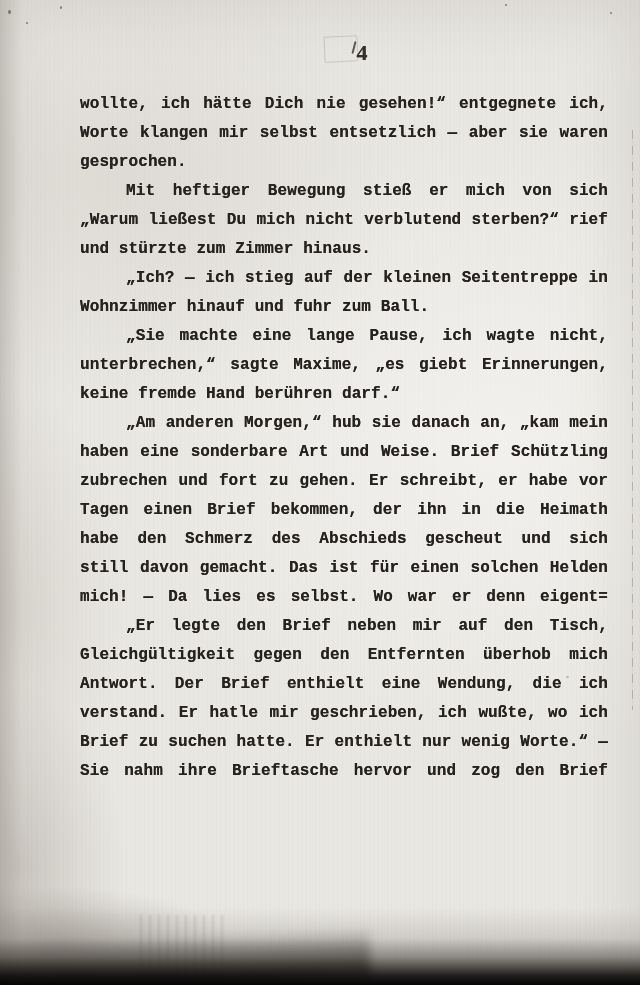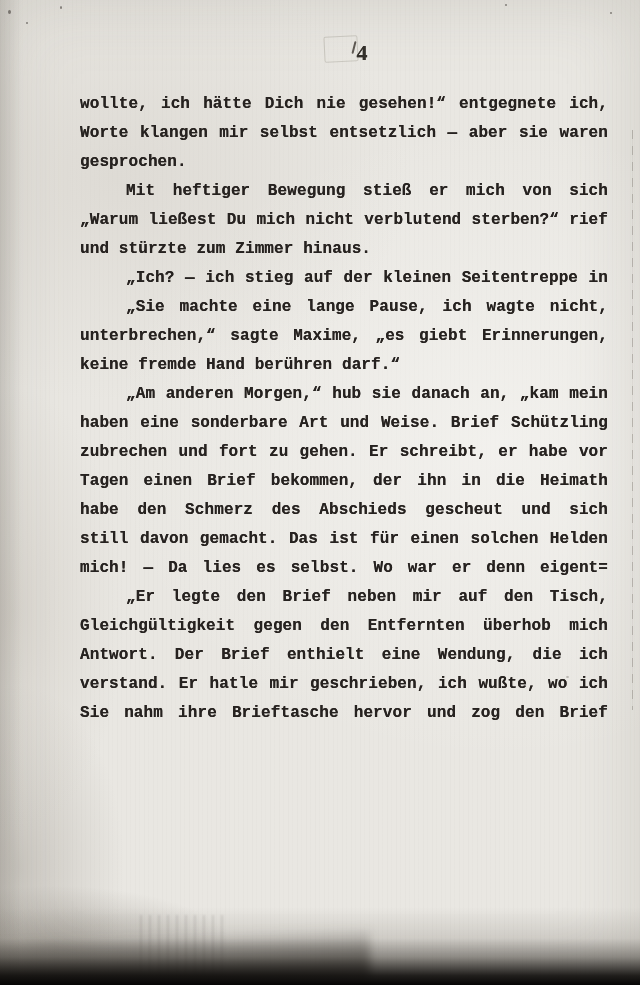--- a/index.html
+++ b/index.html
@@ -111,34 +111,36 @@
   <div class="page-number">4</div>
 
   <div class="text-block">
     <div class="line">wollte, ich hätte Dich nie gesehen!“ entgegnete ich, und die</div>
     <div class="line">Worte klangen mir selbst entsetzlich — aber sie waren aus=</div>
     <div class="line last">gesprochen.</div>
     <div class="line indent">Mit heftiger Bewegung stieß er mich von sich zurück.</div>
     <div class="line">„Warum ließest Du mich nicht verblutend sterben?“ rief er</div>
     <div class="line last">und stürzte zum Zimmer hinaus.</div>
     <div class="line indent">„Ich? — ich stieg auf der kleinen Seitentreppe in mein</div>
+    <div class="line last">Wohnzimmer hinauf und fuhr zum Ball.</div>
     <div class="line indent">„Sie machte eine lange Pause, ich wagte nicht, sie zu</div>
     <div class="line">unterbrechen,“ sagte Maxime, „es giebt Erinnerungen, die</div>
     <div class="line last">keine fremde Hand berühren darf.“</div>
     <div class="line indent">„Am anderen Morgen,“ hub sie danach an, „kam mein</div>
     <div class="line">haben eine sonderbare Art und Weise. Brief Schützling hat</div>
     <div class="line">zubrechen und fort zu gehen. Er schreibt, er habe vor zwei</div>
     <div class="line">Tagen einen Brief bekommen, der ihn in die Heimath rufe,</div>
     <div class="line">habe den Schmerz des Abschieds gescheut und sich deshalb</div>
     <div class="line">still davon gemacht. Das ist für einen solchen Helden eine</div>
     <div class="line">mich! — Da lies es selbst. Wo war er denn eigent=</div>
     <div class="line indent">„Er legte den Brief neben mir auf den Tisch, seine</div>
     <div class="line">Gleichgültigkeit gegen den Entfernten überhob mich jeder</div>
     <div class="line">Antwort. Der Brief enthielt eine Wendung, die ich allein</div>
     <div class="line">verstand. Er hatle mir geschrieben, ich wußte, wo ich seinen</div>
+    <div class="line">Brief zu suchen hatte. Er enthielt nur wenig Worte.“ —</div>
     <div class="line">Sie nahm ihre Brieftasche hervor und zog den Brief heraus.</div>
   </div>
 
   <div class="left-edge-shade"></div>
   <div class="edge-line-right"></div>
   <div class="bottom-streaks"></div>
   <div class="bottom-shadow-left"></div>
   <div class="bottom-shadow"></div>
   <div class="speck s1"></div>
   <div class="speck s2"></div>

